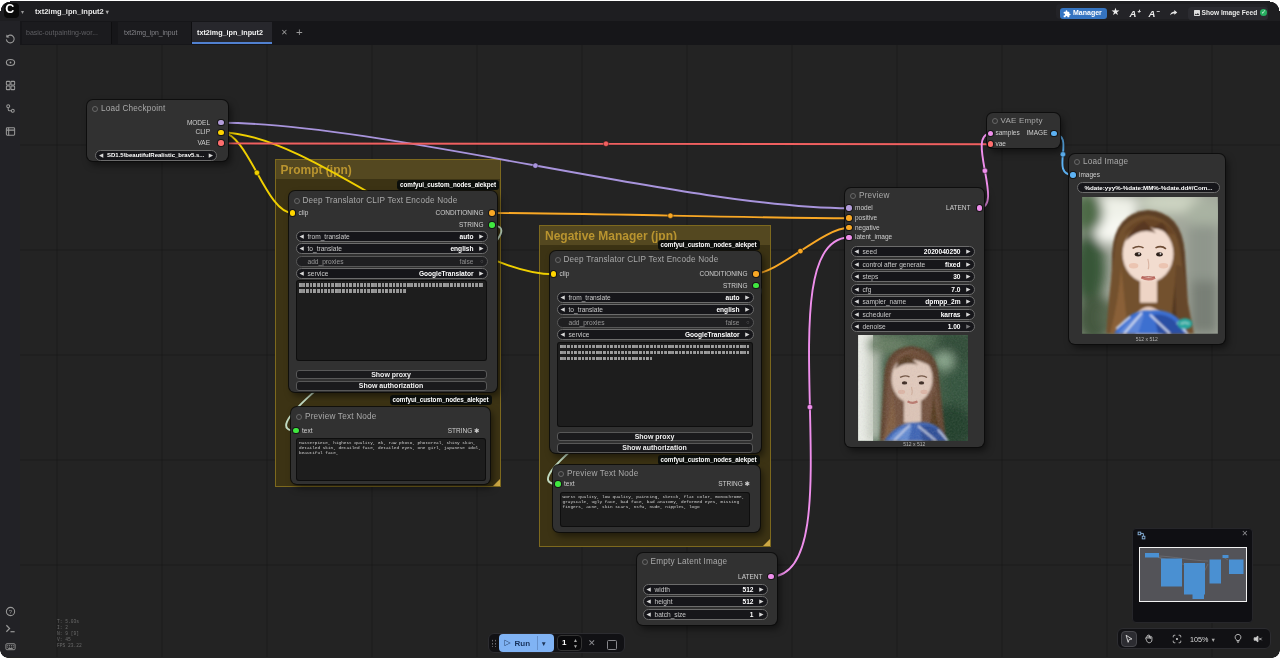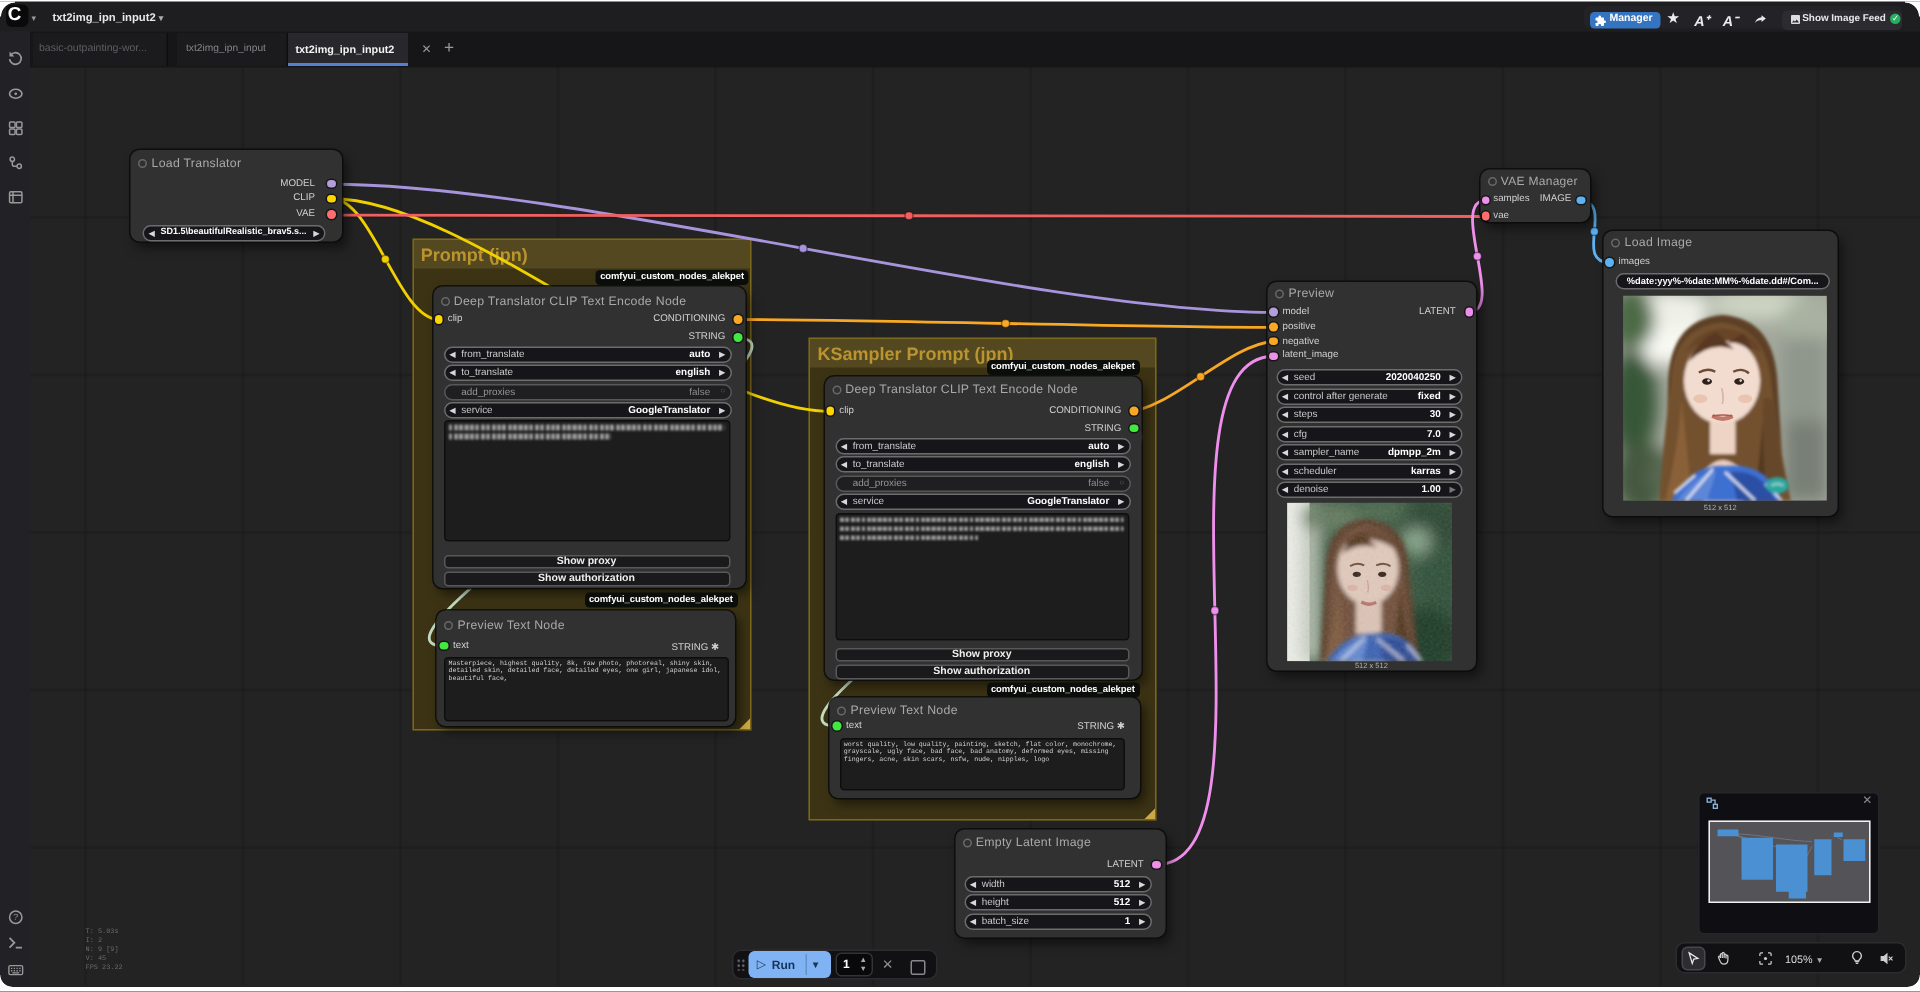--- a/index.html
+++ b/index.html
@@ -44,21 +44,21 @@
 <div id="app">
   <div id="canvas"></div>
 
   <div class="grp" style="left:274.5px;top:159px;width:224px;height:326px;">
     <div class="grpband"></div>
       <div class="grptitle">Prompt (jpn)</div>
     <div style="position:absolute;right:0;bottom:0;width:0;height:0;border-left:7px solid transparent;border-bottom:7px solid #cda844;"></div>
   </div>
   <div class="grp" style="left:539px;top:224.5px;width:230px;height:320.5px;">
     <div class="grpband"></div>
-      <div class="grptitle">KSampler Prompt (jpn)</div>
+      <div class="grptitle">Negative Manager (jpn)</div>
     <div style="position:absolute;right:0;bottom:0;width:0;height:0;border-left:7px solid transparent;border-bottom:7px solid #cda844;"></div>
   </div>
 
   <svg id="wires" class="abs" style="left:0;top:0;" width="1280" height="657" viewBox="0 0 1280 657">
     <g fill="none" stroke-width="1.9">
       <path d="M 221.4 122.8 C 379.8 122.8, 690.9 208.3, 849.3 208.3" stroke="#a894dc"></path>
       <path d="M 221.4 132.5 C 248.3 132.5, 265.6 213.0, 292.5 213.0" stroke="#f0d000"></path>
       <path d="M 221.4 132.5 C 311.7 132.5, 463.2 274.3, 553.5 274.3" stroke="#f0d000"></path>
       <path d="M 221.4 143.4 C 413.7 143.4, 798.2 144.3, 990.5 144.3" stroke="#f06060"></path>
       <path d="M 491.5 213.0 C 581.0 213.0, 759.8 218.3, 849.3 218.3" stroke="#f9a825"></path>
@@ -78,21 +78,21 @@
       <circle cx="809.9" cy="407.1" r="2.7" fill="#ef8fec"></circle>
       <circle cx="984.9" cy="170.8" r="2.7" fill="#ef8fec"></circle>
       <circle cx="1062.9" cy="154.3" r="2.7" fill="#5db2f3"></circle>
     </g>
   </svg>
 
   <div id="nodes">
 
   <div class="node" style="left:87px;top:99.5px;width:141px;height:61.5px;">
     <div class="cdot" style="top:6px;"></div>
-    <div class="nt" style="top:4px;">Load Translator</div>
+    <div class="nt" style="top:4px;">Load Checkpoint</div>
     <div class="pr" style="right:18px;top:19px;">MODEL</div>
         <div class="dot" style="right:4px;top:20.3px;background:#b39ddb;"></div>
     <div class="pr" style="right:18px;top:28.7px;">CLIP</div>
         <div class="dot" style="right:4px;top:30px;background:#ffd500;"></div>
     <div class="pr" style="right:18px;top:39.6px;">VAE</div>
         <div class="dot" style="right:4px;top:40.9px;background:#ff6e6e;"></div>
     <div class="w" style="left:8px;top:50px;width:120px;">
       <span class="al">◀</span>
           <span style="position:absolute;left:11px;top:1.4px;color:#fff;font-weight:bold;white-space:nowrap;font-size:6px;">SD1.5\beautifulRealistic_brav5.s...</span>
           <span class="ar">▶</span>
@@ -310,21 +310,21 @@
           <path d="M36 106 L52 90 M60 91 L78 106 M80 95 L90 106" stroke="#d2dcf0" stroke-width="1.5" fill="none"></path>
         </g>
         <rect width="110" height="106" filter="url(#nz)" opacity="0.16"></rect>
       </svg>
     </div>
     <div class="abs" style="left:0;top:253.2px;width:138.5px;text-align:center;font-size:5px;color:#b5b5b5;">512 x 512</div>
   </div>
 
   <div class="node" style="left:986.5px;top:113px;width:73px;height:35px;">
     <div class="cdot" style="top:5px;"></div>
-    <div class="nt" style="top:3px;font-size:8px;">VAE Manager</div>
+    <div class="nt" style="top:3px;font-size:8px;">VAE Empty</div>
     <div class="dot" style="left:1px;top:17.6px;background:#ef8fec;"></div>
         <div class="pl" style="left:9px;top:16.4px;">samples</div>
     <div class="pr" style="right:12px;top:16.4px;">IMAGE</div>
         <div class="dot" style="right:3px;top:17.6px;background:#5db2f3;"></div>
     <div class="dot" style="left:1px;top:28.3px;background:#ff6e6e;"></div>
         <div class="pl" style="left:9px;top:27.1px;">vae</div>
   </div>
 
   <div class="node" style="left:1069px;top:153.7px;width:155.5px;height:190px;">
     <div class="cdot" style="top:5.5px;"></div>

